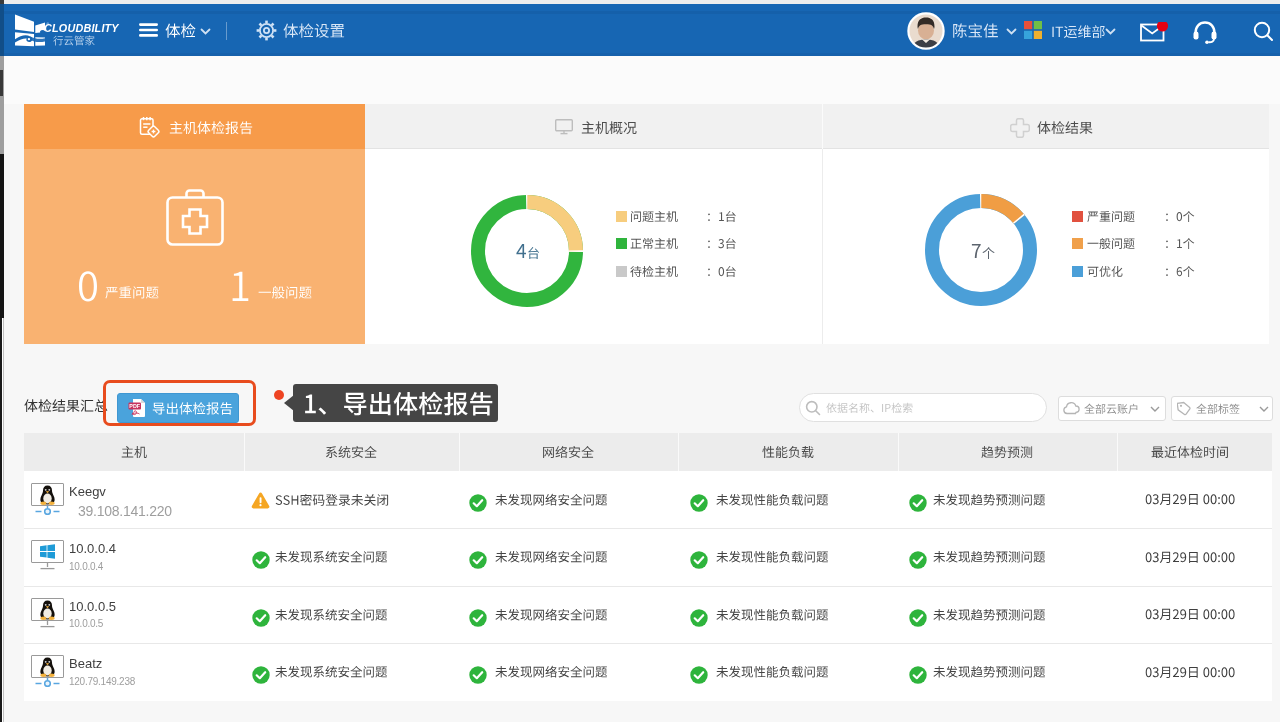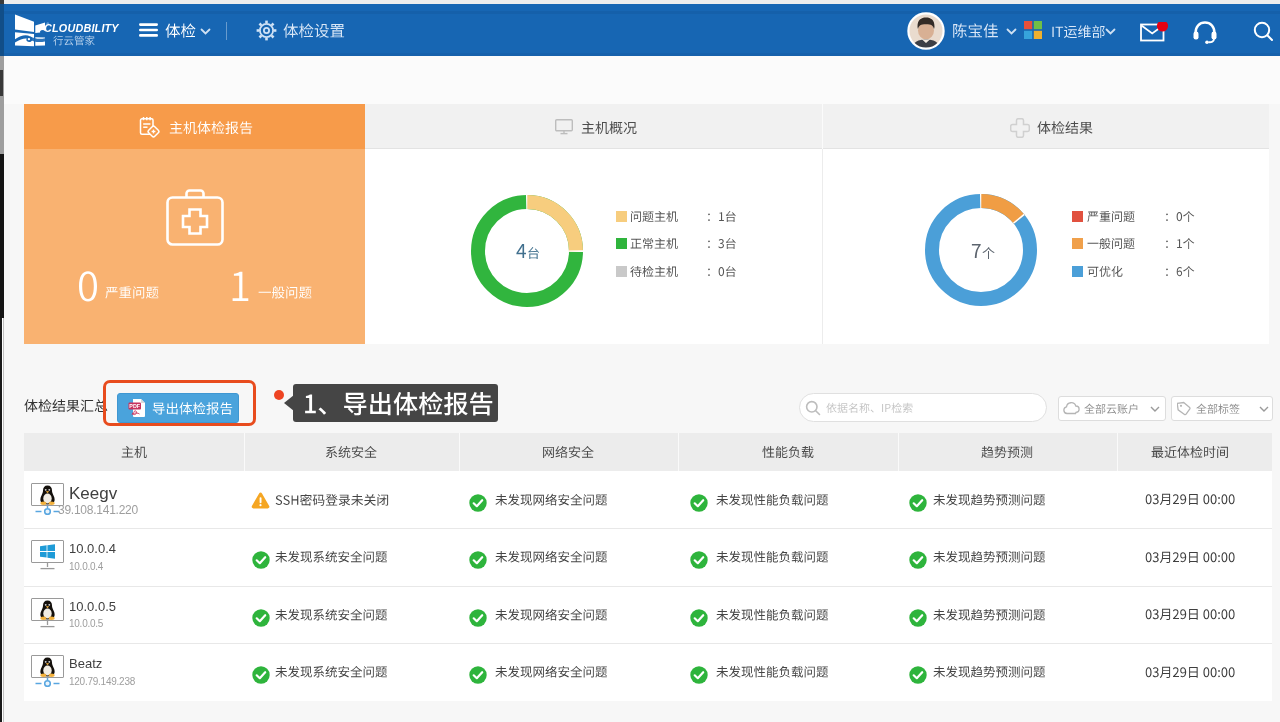--- a/index.html
+++ b/index.html
@@ -336,22 +336,22 @@
     <ellipse cx="12.6" cy="18.3" rx="3" ry="1.7" fill="#f3b13c"></ellipse>
 </svg>
 <svg class="abs" style="left:35px;top:506px" width="25" height="9" viewBox="0 0 25 9">
 <g stroke="#58a6e0" stroke-width="1.5" fill="none">
 <line x1="12.5" y1="0" x2="12.5" y2="2.2"></line>
 <line x1="0.5" y1="5.5" x2="6.5" y2="5.5"></line>
       <line x1="18.5" y1="5.5" x2="24.5" y2="5.5"></line>
 <circle cx="12.5" cy="5.5" r="2.8" fill="#eaf4fc"></circle>
 </g>
   </svg>
-<div class="abs" style="left:69px;top:483.5px;font-size:17px;color:#3f3f3f">Keegv</div>
-<div class="abs" style="left:58px;top:503.2px;font-size:12px;color:#9e9e9e;letter-spacing:-0.25px">39.108.141.220</div>
+<div class="abs" style="left:69px;top:483.5px;font-size:13px;color:#3f3f3f">Keegv</div>
+<div class="abs" style="left:78px;top:503.2px;font-size:14px;color:#9e9e9e;letter-spacing:-0.25px">39.108.141.220</div>
 <svg class="abs" style="left:251px;top:492px" width="19" height="17" viewBox="0 0 19 17">
 <path d="M8.1,1.4 a1.7,1.7 0 0 1 2.9,0 l7.2,12.6 a1.6,1.6 0 0 1 -1.4,2.4 H2.3 a1.6,1.6 0 0 1 -1.4,-2.4 Z" fill="#f5a623"></path>
 <rect x="8.6" y="5.2" width="1.9" height="6" rx="0.9" fill="#fff"></rect>
     <circle cx="9.5" cy="13.2" r="1.1" fill="#fff"></circle>
   </svg>
 <svg style="position:absolute;left:275.0px;top:491.5px" width="116" height="17" viewBox="0 0 116 17">
     <path transform="translate(0,12.8)" d="M3.9 0.2C5.8 0.2 7.1 -1.0 7.1 -2.5C7.1 -3.9 6.2 -4.5 5.1 -5.0L3.8 -5.6C3.1 -5.9 2.3 -6.2 2.3 -7.2C2.3 -8.0 2.9 -8.5 4.0 -8.5C4.9 -8.5 5.6 -8.2 6.1 -7.6L6.8 -8.4C6.1 -9.1 5.1 -9.5 4.0 -9.5C2.3 -9.5 1.0 -8.5 1.0 -7.1C1.0 -5.7 2.1 -5.0 3.0 -4.7L4.3 -4.1C5.2 -3.7 5.9 -3.4 5.9 -2.4C5.9 -1.5 5.1 -0.9 3.9 -0.9C2.9 -0.9 2.0 -1.3 1.3 -2.0L0.6 -1.2C1.4 -0.4 2.6 0.2 3.9 0.2Z M11.5 0.2C13.5 0.2 14.7 -1.0 14.7 -2.5C14.7 -3.9 13.9 -4.5 12.8 -5.0L11.4 -5.6C10.7 -5.9 9.9 -6.2 9.9 -7.2C9.9 -8.0 10.6 -8.5 11.6 -8.5C12.5 -8.5 13.2 -8.2 13.8 -7.6L14.4 -8.4C13.7 -9.1 12.7 -9.5 11.6 -9.5C9.9 -9.5 8.7 -8.5 8.7 -7.1C8.7 -5.7 9.7 -5.0 10.6 -4.7L11.9 -4.1C12.8 -3.7 13.5 -3.4 13.5 -2.4C13.5 -1.5 12.8 -0.9 11.5 -0.9C10.6 -0.9 9.6 -1.3 8.9 -2.0L8.2 -1.2C9.0 -0.4 10.2 0.2 11.5 0.2Z M16.6 0.0H17.7V-4.4H22.1V0.0H23.3V-9.4H22.1V-5.5H17.7V-9.4H16.6Z M26.9 -7.1C26.5 -6.3 25.9 -5.4 25.2 -4.8L26.0 -4.3C26.7 -4.9 27.3 -5.9 27.7 -6.7ZM29.1 -8.0C29.9 -7.7 30.8 -7.1 31.3 -6.6L31.8 -7.3C31.3 -7.7 30.3 -8.3 29.6 -8.6ZM33.9 -6.5C34.7 -5.8 35.7 -4.8 36.1 -4.1L36.8 -4.7C36.4 -5.4 35.4 -6.3 34.6 -7.0ZM33.4 -8.2C32.4 -7.0 31.0 -6.0 29.3 -5.2V-7.3H28.4V-4.8V-4.8C27.4 -4.3 26.2 -4.0 25.1 -3.7C25.2 -3.5 25.5 -3.1 25.6 -2.9C26.7 -3.2 27.7 -3.5 28.7 -3.9C28.9 -3.7 29.4 -3.6 30.2 -3.6C30.4 -3.6 32.6 -3.6 32.9 -3.6C34.0 -3.6 34.3 -4.0 34.4 -5.5C34.2 -5.6 33.8 -5.7 33.6 -5.8C33.5 -4.6 33.4 -4.4 32.8 -4.4C32.3 -4.4 30.6 -4.4 30.2 -4.4L29.7 -4.4C31.5 -5.3 33.1 -6.4 34.2 -7.8ZM26.6 -2.5V0.4H34.4V1.0H35.4V-2.6H34.4V-0.5H31.4V-3.2H30.5V-0.5H27.6V-2.5ZM30.2 -10.7C30.4 -10.4 30.5 -10.0 30.6 -9.7H25.6V-7.1H26.5V-8.8H35.4V-7.1H36.4V-9.7H31.6C31.5 -10.0 31.3 -10.5 31.1 -10.9Z M42.6 -2.6V-1.8H47.5V-2.6ZM43.7 -8.3C43.6 -7.1 43.4 -5.3 43.2 -4.3H43.5L48.4 -4.3C48.2 -1.5 47.9 -0.4 47.6 -0.0C47.4 0.1 47.3 0.1 47.1 0.1C46.8 0.1 46.3 0.1 45.7 0.1C45.8 0.3 45.9 0.7 45.9 0.9C46.5 1.0 47.1 1.0 47.5 0.9C47.8 0.9 48.1 0.8 48.3 0.6C48.8 0.1 49.1 -1.3 49.4 -4.7C49.4 -4.9 49.4 -5.1 49.4 -5.1H47.8C48.0 -6.7 48.2 -8.6 48.3 -10.0L47.7 -10.0L47.5 -10.0H43.0V-9.1H47.3C47.2 -8.0 47.1 -6.4 46.9 -5.1H44.2C44.4 -6.1 44.5 -7.3 44.6 -8.3ZM38.0 -10.1V-9.2H39.6C39.2 -7.2 38.7 -5.4 37.7 -4.2C37.9 -3.9 38.1 -3.4 38.2 -3.2C38.4 -3.5 38.7 -3.8 38.9 -4.2V0.4H39.7V-0.6H42.0V-6.1H39.7C40.0 -7.1 40.3 -8.1 40.5 -9.2H42.4V-10.1ZM39.7 -5.3H41.2V-1.4H39.7Z M53.8 -4.5H59.1V-2.9H53.8ZM52.8 -5.3V-2.1H60.2V-5.3ZM61.4 -9.1C61.0 -8.7 60.3 -8.1 59.6 -7.6C59.3 -7.9 59.0 -8.2 58.8 -8.6C59.4 -9.0 60.1 -9.6 60.7 -10.1L60.0 -10.6C59.6 -10.2 58.9 -9.6 58.3 -9.1C58.0 -9.6 57.7 -10.2 57.4 -10.7L56.6 -10.4C57.1 -9.3 57.9 -8.1 58.7 -7.2H54.5C55.2 -8.0 55.8 -8.9 56.2 -10.0L55.6 -10.3L55.4 -10.3H51.5V-9.5H55.0C54.7 -8.8 54.2 -8.2 53.7 -7.7C53.3 -8.1 52.6 -8.6 52.0 -8.9L51.5 -8.4C52.1 -8.1 52.7 -7.5 53.1 -7.1C52.3 -6.4 51.4 -5.8 50.5 -5.4C50.7 -5.2 51.0 -4.9 51.1 -4.7C52.2 -5.2 53.3 -6.0 54.3 -7.0V-6.4H58.9V-7.0C59.8 -6.1 60.9 -5.3 62.0 -4.8C62.1 -5.0 62.4 -5.4 62.6 -5.6C61.8 -5.9 60.9 -6.5 60.2 -7.1C60.8 -7.5 61.6 -8.1 62.2 -8.6ZM58.5 -2.0C58.3 -1.5 57.9 -0.7 57.6 -0.1H54.6L55.4 -0.4C55.3 -0.8 55.0 -1.5 54.6 -2.0L53.7 -1.7C54.1 -1.2 54.4 -0.6 54.5 -0.1H50.9V0.7H62.2V-0.1H58.6C58.9 -0.6 59.2 -1.2 59.4 -1.8Z M64.7 -4.1C65.5 -3.6 66.5 -2.9 67.0 -2.4L67.7 -3.0C67.2 -3.5 66.2 -4.2 65.3 -4.6ZM64.7 -10.0V-9.2H72.4L72.4 -8.0H65.1V-7.1H72.3L72.3 -5.9H63.8V-5.1H68.9V-2.7C67.0 -1.9 65.1 -1.2 63.8 -0.7L64.4 0.2C65.6 -0.4 67.3 -1.1 68.9 -1.8V-0.0C68.9 0.2 68.8 0.2 68.6 0.2C68.4 0.2 67.7 0.2 66.9 0.2C67.1 0.4 67.2 0.8 67.3 1.0C68.3 1.0 68.9 1.0 69.3 0.9C69.7 0.8 69.8 0.5 69.8 -0.0V-3.0C71.0 -1.4 72.6 -0.1 74.5 0.5C74.7 0.3 75.0 -0.1 75.2 -0.3C73.8 -0.7 72.6 -1.4 71.6 -2.3C72.4 -2.8 73.4 -3.5 74.2 -4.1L73.3 -4.7C72.8 -4.2 71.8 -3.4 71.0 -2.9C70.6 -3.4 70.2 -4.0 69.8 -4.7V-5.1H75.0V-5.9H73.3C73.4 -7.2 73.5 -8.8 73.5 -10.0L72.7 -10.1L72.6 -10.0Z M81.7 -10.7V-8.7H77.5V-7.7H81.7V-5.5H76.6V-4.5H81.1C79.9 -2.9 78.0 -1.3 76.2 -0.5C76.4 -0.3 76.7 0.1 76.9 0.3C78.6 -0.6 80.4 -2.1 81.7 -3.8V1.0H82.7V-3.8C83.9 -2.1 85.7 -0.5 87.4 0.3C87.6 0.1 87.9 -0.3 88.1 -0.5C86.3 -1.3 84.4 -2.9 83.2 -4.5H87.8V-5.5H82.7V-7.7H87.0V-8.7H82.7V-10.7Z M91.4 -10.2C92.0 -9.5 92.5 -8.6 92.7 -8.0H90.2V-7.1H94.5V-5.5C94.5 -5.3 94.5 -5.0 94.5 -4.8H89.4V-3.8H94.3C93.8 -2.5 92.6 -1.0 89.2 0.2C89.4 0.4 89.8 0.8 89.9 1.0C93.2 -0.1 94.6 -1.6 95.2 -3.1C96.2 -1.1 97.9 0.3 100.2 0.9C100.3 0.7 100.6 0.2 100.9 0.0C98.5 -0.6 96.8 -1.9 95.8 -3.8H100.5V-4.8H95.5L95.6 -5.5V-7.1H99.9V-8.0H97.3C97.8 -8.7 98.3 -9.6 98.7 -10.4L97.7 -10.7C97.4 -9.9 96.8 -8.8 96.3 -8.0H92.7L93.6 -8.5C93.4 -9.1 92.8 -10.0 92.2 -10.6Z M102.5 -7.9V1.0H103.5V-7.9ZM102.7 -10.2C103.3 -9.6 104.0 -8.8 104.3 -8.2L105.1 -8.8C104.8 -9.3 104.1 -10.1 103.4 -10.6ZM108.6 -8.3V-6.6H104.5V-5.6H108.0C107.2 -4.2 105.6 -2.9 103.9 -2.0C104.1 -1.9 104.4 -1.5 104.6 -1.3C106.2 -2.2 107.6 -3.4 108.6 -4.8V-1.3C108.6 -1.1 108.5 -1.0 108.3 -1.0C108.1 -1.0 107.4 -1.0 106.6 -1.1C106.8 -0.8 106.9 -0.4 106.9 -0.1C108.0 -0.1 108.6 -0.1 109.0 -0.3C109.5 -0.4 109.6 -0.7 109.6 -1.3V-5.6H111.4V-6.6H109.6V-8.3ZM105.9 -10.0V-9.2H112.1V-0.2C112.1 -0.0 112.1 0.0 111.9 0.1C111.7 0.1 111.1 0.1 110.5 0.0C110.6 0.3 110.8 0.7 110.8 0.9C111.7 0.9 112.2 0.9 112.6 0.8C112.9 0.6 113.1 0.3 113.1 -0.2V-10.0Z" fill="#454545"></path>
   </svg>
 <svg class="abs" style="left:469px;top:494px" width="18" height="18" viewBox="0 0 18 18">
 <circle cx="9" cy="9" r="8.7" fill="#2eb43c"></circle>

